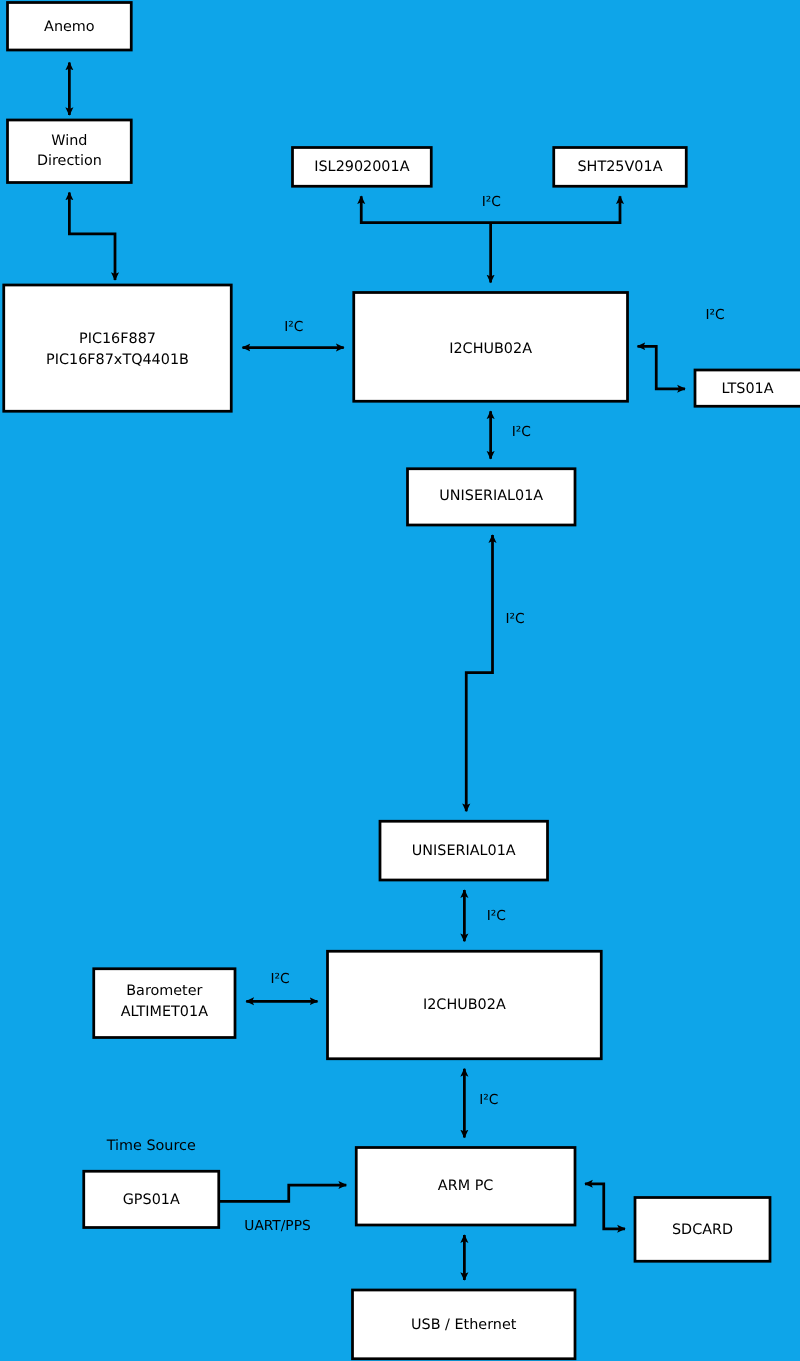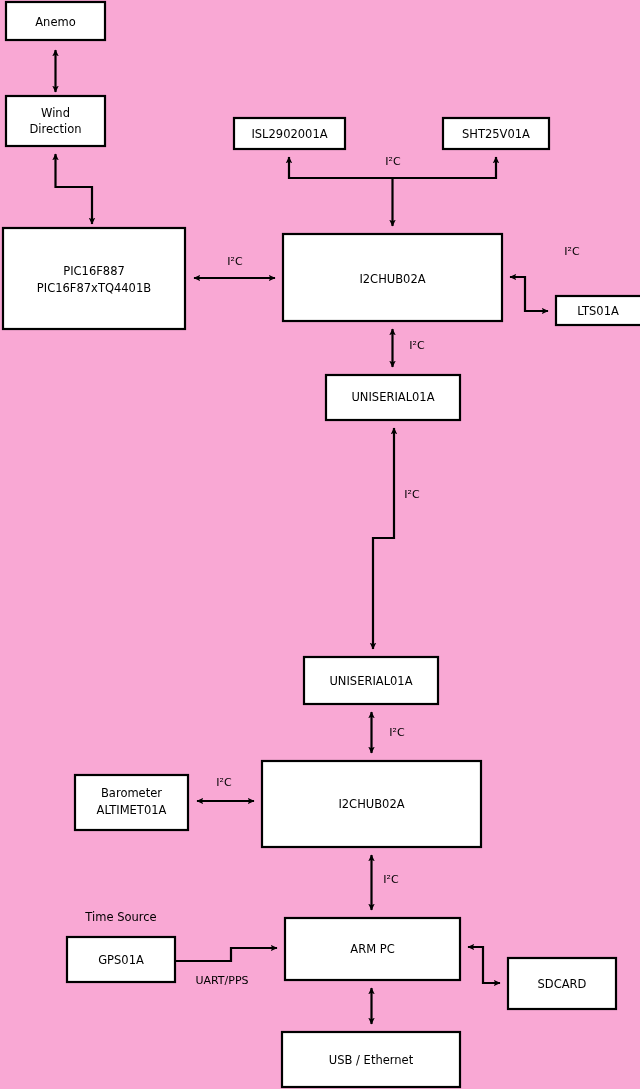--- a/index.html
+++ b/index.html
@@ -10,21 +10,21 @@
   body {
     width: 640px;
     height: 1089px;
     font-family: "DejaVu Sans", sans-serif;
     overflow: hidden;
   }
   #diagram-root {
     position: relative;
     width: 640px;
     height: 1089px;
-    background: #f9a8d4;
+    background: #0ea5e9;
   }
   svg#diagram-svg {
     position: absolute;
     left: 0;
     top: 0;
     width: 640px;
     height: 1089px;
     display: block;
   }
   .node-rect {

